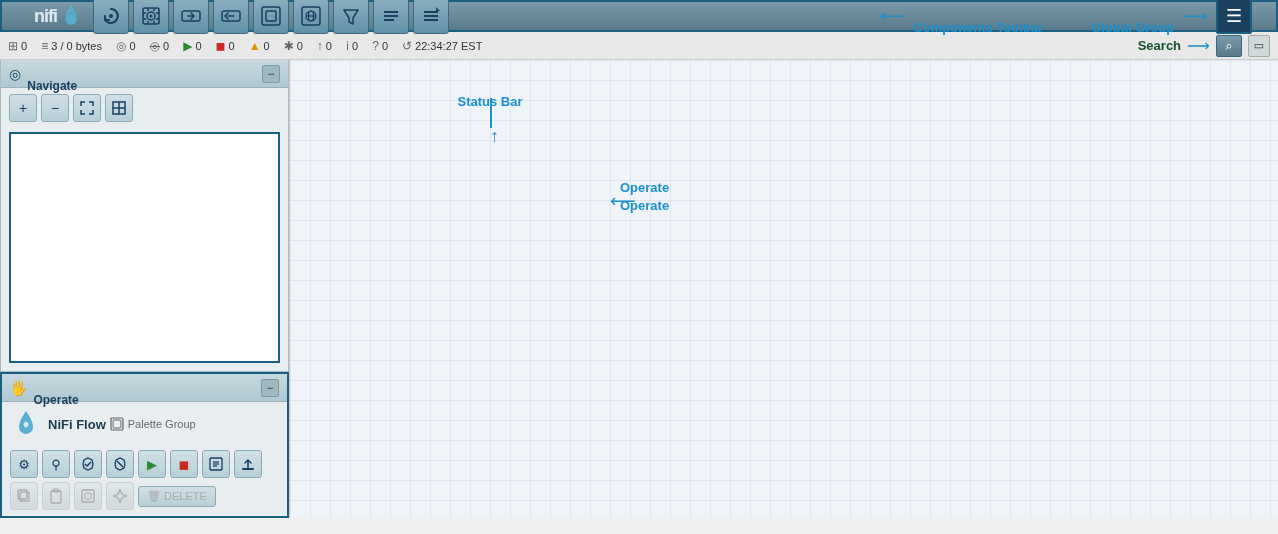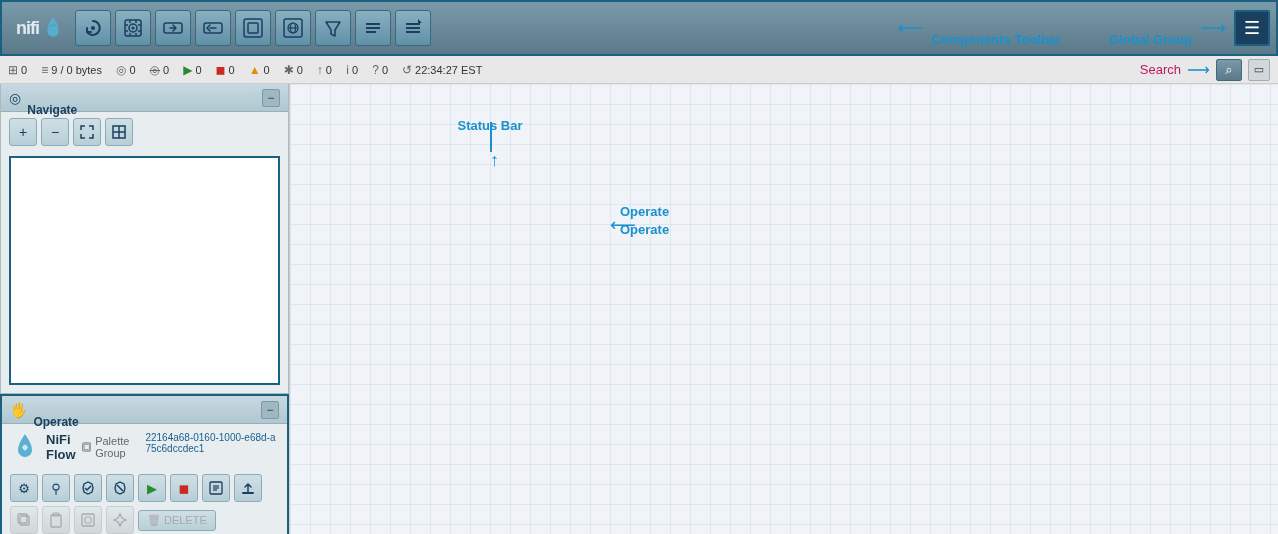--- a/index.html
+++ b/index.html
@@ -4,22 +4,22 @@
   <style>
     * { box-sizing: border-box; margin: 0; padding: 0; }
     body { font-family: Arial, sans-serif; font-size: 12px; background: #f0f0f0; overflow: hidden; width: 1278px; height: 534px; }
 
     
     #toolbar {
       display: flex;
       align-items: center;
       background: linear-gradient(180deg, #7a9aaa 0%, #5a7a8a 100%);
       border: 2px solid #1a6080;
-      height: 56px;
-      padding: 4px 6px;
+      height: 32px;
+      padding: 4px 24px;
       gap: 4px;
     }
     .toolbar-btn {
       width: 36px; height: 36px;
       background: linear-gradient(180deg, #8ab0c0 0%, #6090a8 100%);
       border: 1px solid #3a6a80;
       border-radius: 3px;
       display: flex; align-items: center; justify-content: center;
       cursor: pointer;
       color: #1a4060;
@@ -64,22 +64,22 @@
     .status-item {
       display: flex; align-items: center; gap: 3px;
       white-space: nowrap;
     }
     .status-icon { color: #666; font-size: 12px; }
     .status-spacer { flex: 1; }
     .search-area {
       display: flex; align-items: center; gap: 6px;
     }
     .search-label {
-      color: #be185d;
-      font-weight: normal;
+      color: #14532d;
+      font-weight: bold;
       font-size: 13px;
     }
     .search-arrow {
       color: #1a90cc;
       font-size: 16px;
     }
     .search-btn {
       width: 26px; height: 22px;
       background: linear-gradient(180deg, #7a9aaa 0%, #5a7a8a 100%);
       border: 1px solid #3a6a80;
@@ -337,21 +337,21 @@
   </div>
 </div>
 
 <div id="statusbar">
   <div class="status-item">
     <span class="status-icon">⊞</span>
     <span>0</span>
   </div>
   <div class="status-item">
     <span class="status-icon">≡</span>
-    <span>9 / 0 bytes</span>
+    <span>3 / 0 bytes</span>
   </div>
   <div class="status-item">
     <span class="status-icon">◎</span>
     <span>0</span>
   </div>
   <div class="status-item">
     <span class="status-icon" style="text-decoration: line-through;">◎</span>
     <span>0</span>
   </div>
   <div class="status-item">
@@ -458,21 +458,20 @@
           </div>
           <span class="operate-name">NiFi Flow</span>
         </div>
         <div class="operate-type">
           <svg width="14" height="14" viewBox="0 0 14 14">
             <rect x="1" y="1" width="12" height="12" rx="1" fill="none" stroke="#666" stroke-width="1.2"></rect>
             <rect x="3" y="3" width="8" height="8" rx="1" fill="none" stroke="#666" stroke-width="1"></rect>
           </svg>
           <span>Palette Group</span>
         </div>
-        <div class="operate-id">22164a68-0160-1000-e68d-a75c6dccdec1</div>
       </div>
 
       <div class="operate-btns-row">
         <div class="op-btn" title="Configure">
           <span>⚙</span>
         </div>
         <div class="op-btn" title="Variables">
           <span>⚲</span>
         </div>
         <div class="op-btn" title="Enable">

